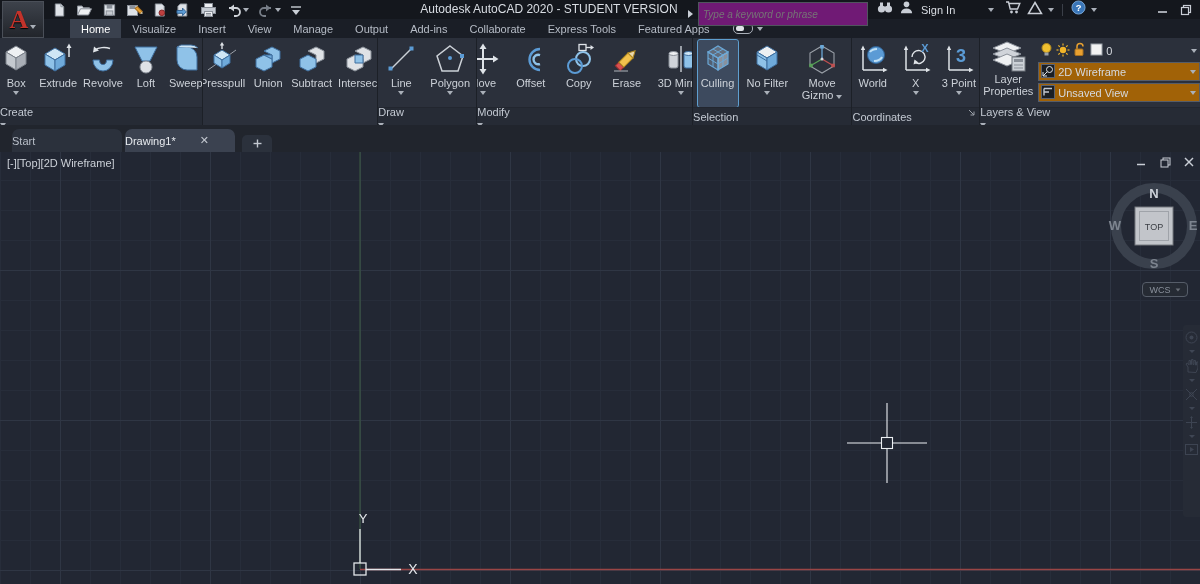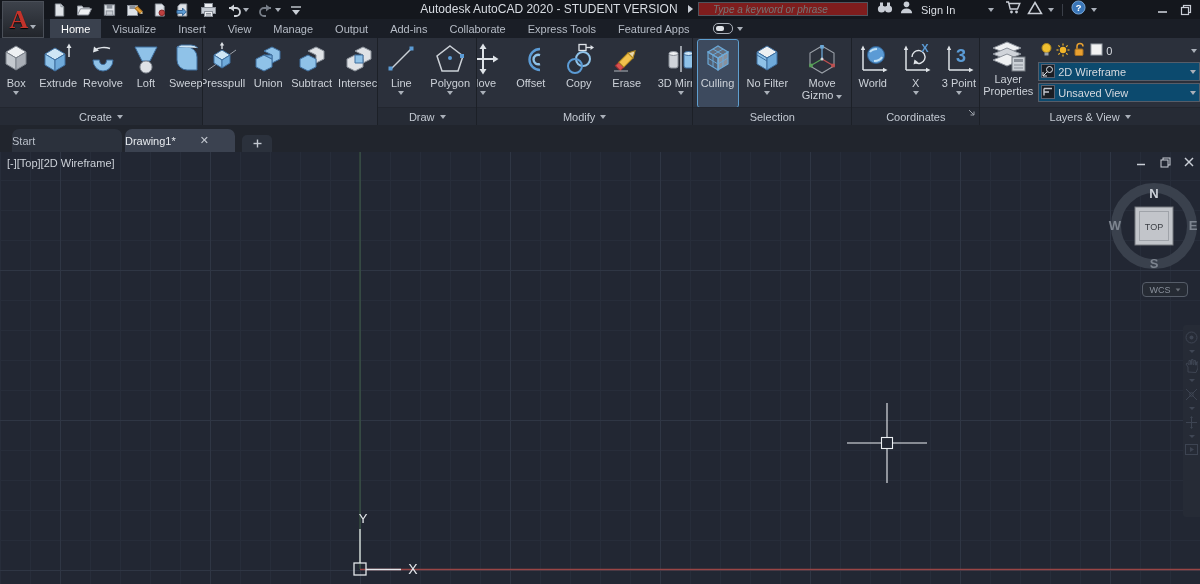--- a/index.html
+++ b/index.html
@@ -16,61 +16,61 @@
             text-shadow:0 1px 1px #000; }
   .logo .dd { margin-left:2px; margin-top:14px; }
   .qat { position:absolute; left:52px; top:1px; height:17px; display:flex; align-items:center; gap:9px; }
   .qat .qbtn { display:flex; align-items:center; gap:1px; cursor:pointer; }
   .tb-title { position:absolute; left:0; right:0; top:0; height:19px; text-align:center;
               line-height:18px; font-size:12px; color:#d9dde3; pointer-events:none; }
   .tb-title .doc { margin-left:26px; }
   .search-wrap { position:absolute; left:688px; top:2px; display:flex; align-items:center; gap:5px; }
   .caret-right { width:0; height:0; border-top:4px solid transparent; border-bottom:4px solid transparent;
                  border-left:5px solid #c9ced6; }
-  .search-input { width:170px; height:14px; background:#7f1d1d; border:1px solid #50555e;
-                  color:#9aa0a8; font-style:italic; font-size:10px; padding:0 14px;
+  .search-input { width:170px; height:24px; background:#701a75; border:1px solid #50555e;
+                  color:#9aa0a8; font-style:italic; font-size:10px; padding:0 4px;
                   font-family:"Liberation Sans", sans-serif; }
   .tb-icons { position:absolute; left:876px; top:0; height:19px; display:flex; align-items:center; gap:5px; }
   .signin-label { font-size:11px; color:#d9dde3; margin-left:2px; }
   .tb-divider { width:1px; height:12px; background:#3a3f48; margin:0 3px; }
   .win-ctrl { position:absolute; right:0; top:0; height:19px; display:flex; align-items:center; gap:4px; padding-right:4px; }
   .win-btn { width:20px; height:16px; display:flex; align-items:center; justify-content:center; cursor:pointer; }
 
   .dd { width:0; height:0; border-left:3px solid transparent; border-right:3px solid transparent;
         border-top:4px solid #aab0b9; display:inline-block; }
 
   
-  .tabrow { height:19px; background:#1a1e26; display:flex; align-items:stretch; padding-left:50px; }
+  .tabrow { height:19px; background:#1a1e26; display:flex; align-items:stretch; padding-left:70px; }
   .rtab { padding:0 11px; font-size:11px; color:#b6bcc6; display:flex; align-items:center; cursor:pointer; }
   .rtab.active { background:#3a414e; color:#ffffff; }
   .ribbon-toggle { display:flex; align-items:center; gap:4px; margin-left:12px; cursor:pointer; }
   .rt-pill { width:20px; height:11px; border:1px solid #aab0b9; border-radius:5px; position:relative; }
   .rt-pill::after { content:""; position:absolute; left:2px; top:2px; width:8px; height:5px;
                     background:#dfe3e8; border-radius:2px; }
 
   
   .ribbon { height:87px; background:#2b303b; display:flex; }
   .panel { position:relative; border-right:1px solid #1c2027; display:flex; flex-direction:column; overflow:hidden; }
   .panel-buttons { flex:1; display:flex; justify-content:center; align-items:stretch; padding:2px 1px 0; }
   .rbtn { display:flex; flex-direction:column; align-items:center; padding:1px 3px 0; cursor:pointer; border-radius:2px; }
   .rbtn .ricon { height:36px; display:flex; align-items:center; justify-content:center; }
   .rlabel { font-size:11px; color:#ccd1d8; line-height:12px; text-align:center; white-space:nowrap; }
   .rlabel.wrap { white-space:normal; width:44px; }
   .rbtn .dd { margin-top:2px; }
   .rbtn.active { background:#43506a; outline:1px solid #5f9fd0; background:#3d4a5e; }
   .panel-label { height:18px; background:#262b35; border-top:1px solid #22262f; display:flex;
-                 align-items:center; justify-content:center; gap:5px; font-size:11px; color:#c3c9d2; cursor:pointer; }
+                 align-items:flex-start; justify-content:center; gap:5px; font-size:11px; color:#c3c9d2; cursor:pointer;flex-direction:column; }
   .corner-expand { position:absolute; right:3px; bottom:4px; }
 
   
   .lv-body { flex:1; display:flex; padding:2px 0 0 2px; gap:4px; }
   .lv-rows { display:flex; flex-direction:column; gap:2px; padding-top:1px; }
   .lv-row { height:19px; width:162px; display:flex; align-items:center; gap:3px; font-size:11px;
             color:#d5d9df; position:relative; padding:0 2px; cursor:pointer; }
-  .lv-row.boxed { background:#0c4a6e; border:1px solid #565d69; }
+  .lv-row.boxed { background:#a16207; border:1px solid #565d69; }
   .lv-row .row-dd { position:absolute; right:3px; }
 
   
   .filetabs { height:27px; background:#21252d; display:flex; align-items:flex-end; padding-left:12px; gap:3px; }
   .ftab { height:23px; padding:0 0; border-radius:7px 7px 0 0; background:#2b313c; color:#b9bfc9;
           font-size:11px; display:flex; align-items:center; gap:24px; cursor:pointer; min-width:110px; }
   .ftab.active { background:#3b4250; color:#e8ebef; }
   .ftab .close-x { font-size:11px; color:#c3c8d0; cursor:pointer; line-height:1; }
   .newtab { width:30px; height:17px; border-radius:5px 5px 0 0; background:#2b313c; margin-left:4px;
             display:flex; align-items:center; justify-content:center; color:#c3c8d0; font-size:12px; cursor:pointer; }

